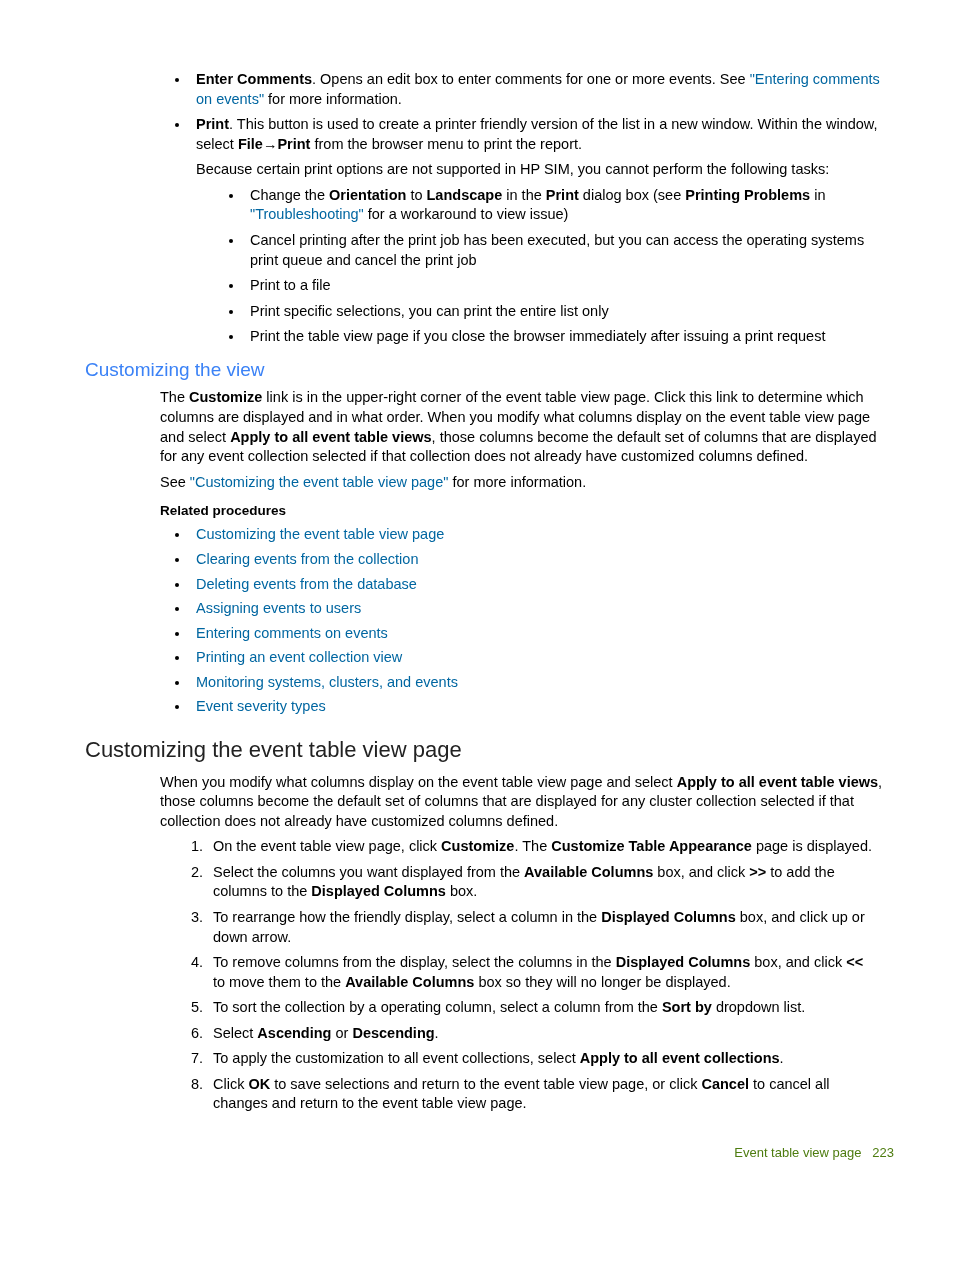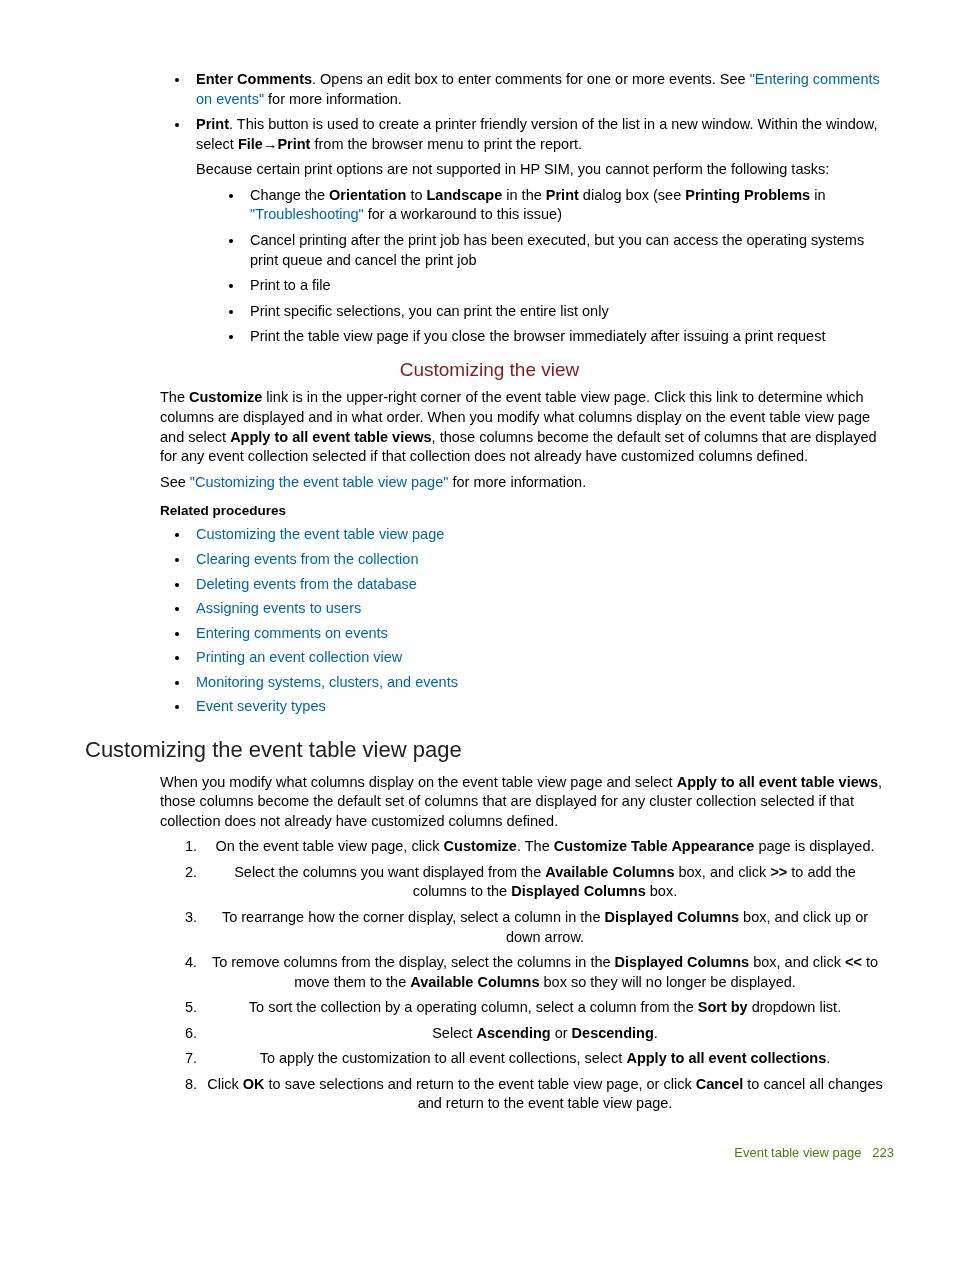--- a/index.html
+++ b/index.html
@@ -19,22 +19,21 @@
   h2 {
     font-weight: normal;
     font-size: 22px;
     margin: 18px 0 8px 0;
     color: #222;
   }
   h3 {
     font-weight: normal;
     font-size: 19px;
     margin: 8px 0 6px 0;
-    color: #7f1d1d;
-    text-align: center;
+    color: #3b82f6;
   }
   ul.main-bullets {
     list-style: disc;
     padding-left: 105px;
     margin: 10px 0;
   }
   ul.main-bullets > li {
     margin: 6px 0;
     padding-left: 6px;
   }
@@ -45,23 +44,22 @@
   }
   ul.sub-bullets > li {
     margin: 6px 0;
     padding-left: 6px;
   }
   ol.steps {
     padding-left: 105px;
     margin: 4px 0;
   }
   ol.steps > li {
-    margin: 6px 11px;
+    margin: 6px 17px;
     padding-left: 6px;
-    text-align: center;
   }
   .indent-para {
     margin-left: 75px;
     margin-bottom:6px;
   }
   .link { color: #0066a1; }
   .small-head {
     font-weight: bold;
     font-size: 13.5px;
     margin: 10px 0 2px 75px;
@@ -92,21 +90,21 @@
 
   <ul class="main-bullets">
     <li>
       <b>Enter Comments</b><span>. Opens an edit box to enter comments for one or more events. See </span><span class="link">"Entering comments on events"</span><span> for more information.</span>
     </li>
     <li>
       <b>Print</b><span>. This button is used to create a printer friendly version of the list in a new window. Within the window, select </span><b>File</b><span class="arrow">→</span><b>Print</b><span> from the browser menu to print the report.</span>
       <p>Because certain print options are not supported in HP SIM, you cannot perform the following tasks:</p>
       <ul class="sub-bullets">
         <li>
-          <span>Change the </span><b>Orientation</b><span> to </span><b>Landscape</b><span> in the </span><b>Print</b><span> dialog box (see </span><b>Printing Problems</b><span> in </span><span class="link">"Troubleshooting"</span><span> for a workaround to this issue)</span>
+          <span>Change the </span><b>Orientation</b><span> to </span><b>Landscape</b><span> in the </span><b>Print</b><span> dialog box (see </span><b>Printing Problems</b><span> in </span><span class="link">"Troubleshooting"</span><span> for a workaround to view issue)</span>
         </li>
         <li>Cancel printing after the print job has been executed, but you can access the operating systems print queue and cancel the print job</li>
         <li>Print to a file</li>
         <li>Print specific selections, you can print the entire list only</li>
         <li>Print the table view page if you close the browser immediately after issuing a print request</li>
       </ul>
     </li>
   </ul>
 
   <h3>Customizing the view</h3>
@@ -138,21 +136,21 @@
   </p>
 
   <ol class="steps">
     <li>
       <span>On the event table view page, click </span><b>Customize</b><span>. The </span><b>Customize Table Appearance</b><span> page is displayed.</span>
     </li>
     <li>
       <span>Select the columns you want displayed from the </span><b>Available Columns</b><span> box, and click </span><b>&gt;&gt;</b><span> to add the columns to the </span><b>Displayed Columns</b><span> box.</span>
     </li>
     <li>
-      <span>To rearrange how the corner display, select a column in the </span><b>Displayed Columns</b><span> box, and click up or down arrow.</span>
+      <span>To rearrange how the friendly display, select a column in the </span><b>Displayed Columns</b><span> box, and click up or down arrow.</span>
     </li>
     <li>
       <span>To remove columns from the display, select the columns in the </span><b>Displayed Columns</b><span> box, and click </span><b>&lt;&lt;</b><span> to move them to the </span><b>Available Columns</b><span> box so they will no longer be displayed.</span>
     </li>
     <li>
       <span>To sort the collection by a operating column, select a column from the </span><b>Sort by</b><span> dropdown list.</span>
     </li>
     <li>
       <span>Select </span><b>Ascending</b><span> or </span><b>Descending</b><span>.</span>
     </li>

